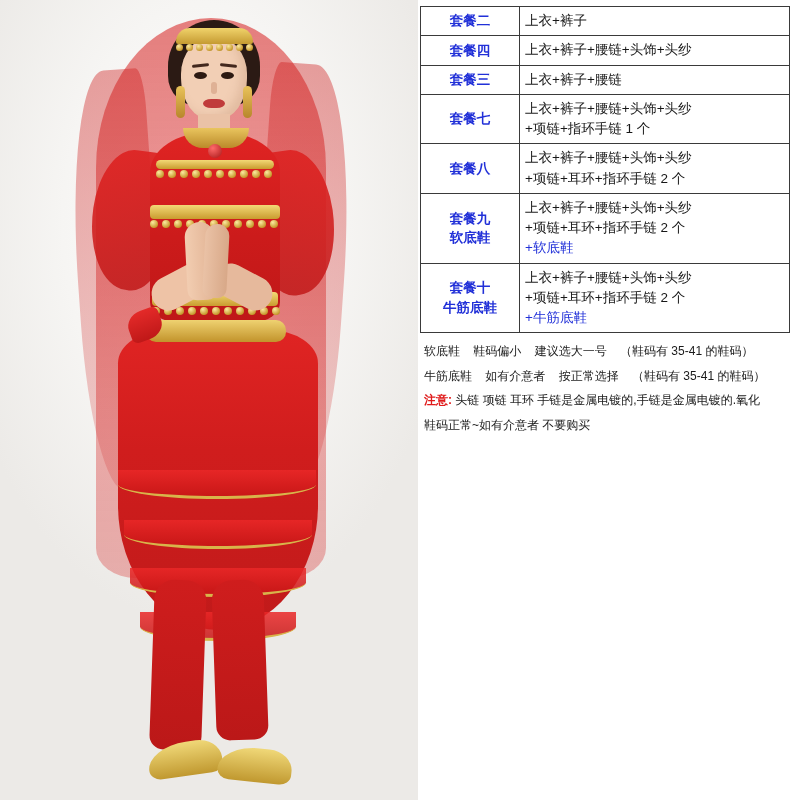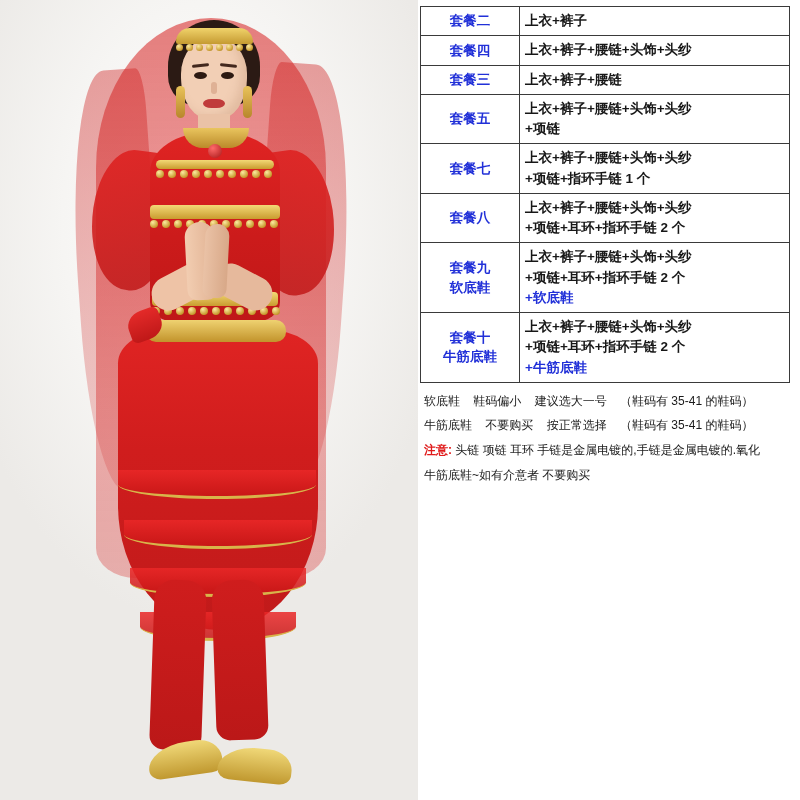--- a/index.html
+++ b/index.html
@@ -234,21 +234,21 @@
     width: 88px;
     text-align: center;
     color: #2130d8;
     font-weight: bold;
     line-height: 1.45;
     white-space: nowrap;
   }
   td.desc {
     color: #171717;
     line-height: 1.5;
-    font-weight: bold;
+    font-weight: normal;
   }
   td.desc .blue { color: #2130d8; }
   .notes {
     margin-top: 6px;
     padding-left: 4px;
     font-size: 12px;
     color: #1a1a1a;
     line-height: 2.05;
   }
   .notes .row { white-space: nowrap; }
@@ -380,29 +380,20 @@
           <tr>
             <td class="pkg">
               <div>套餐三</div>
             </td>
             <td class="desc">
               <div>上衣+裤子+腰链</div>
             </td>
           </tr>
           <tr>
             <td class="pkg">
-              <div>套餐五</div>
-            </td>
-            <td class="desc">
-              <div>上衣+裤子+腰链+头饰+头纱</div>
-              <div>+项链</div>
-            </td>
-          </tr>
-          <tr>
-            <td class="pkg">
               <div>套餐七</div>
             </td>
             <td class="desc">
               <div>上衣+裤子+腰链+头饰+头纱</div>
               <div>+项链+指环手链 1 个</div>
             </td>
           </tr>
           <tr>
             <td class="pkg">
               <div>套餐八</div>
@@ -439,26 +430,26 @@
 
     <div class="notes">
       <div class="row">
         <span>软底鞋</span><span class="gap"></span>
         <span>鞋码偏小</span><span class="gap"></span>
         <span>建议选大一号</span><span class="gap"></span>
         <span>（鞋码有 35-41 的鞋码）</span>
       </div>
       <div class="row">
         <span>牛筋底鞋</span><span class="gap"></span>
-        <span>不要购买</span><span class="gap"></span>
+        <span>如有介意者</span><span class="gap"></span>
         <span>按正常选择</span><span class="gap"></span>
         <span>（鞋码有 35-41 的鞋码）</span>
       </div>
       <div class="row">
         <span class="warn-label">注意:</span>
         <span>头链 项链 耳环 手链是金属电镀的,手链是金属电镀的.氧化</span>
       </div>
       <div class="row">
-        <span>牛筋底鞋~如有介意者 不要购买</span>
+        <span>鞋码正常~如有介意者 不要购买</span>
       </div>
     </div>
   </div>
 </div>
 
 </body></html>

